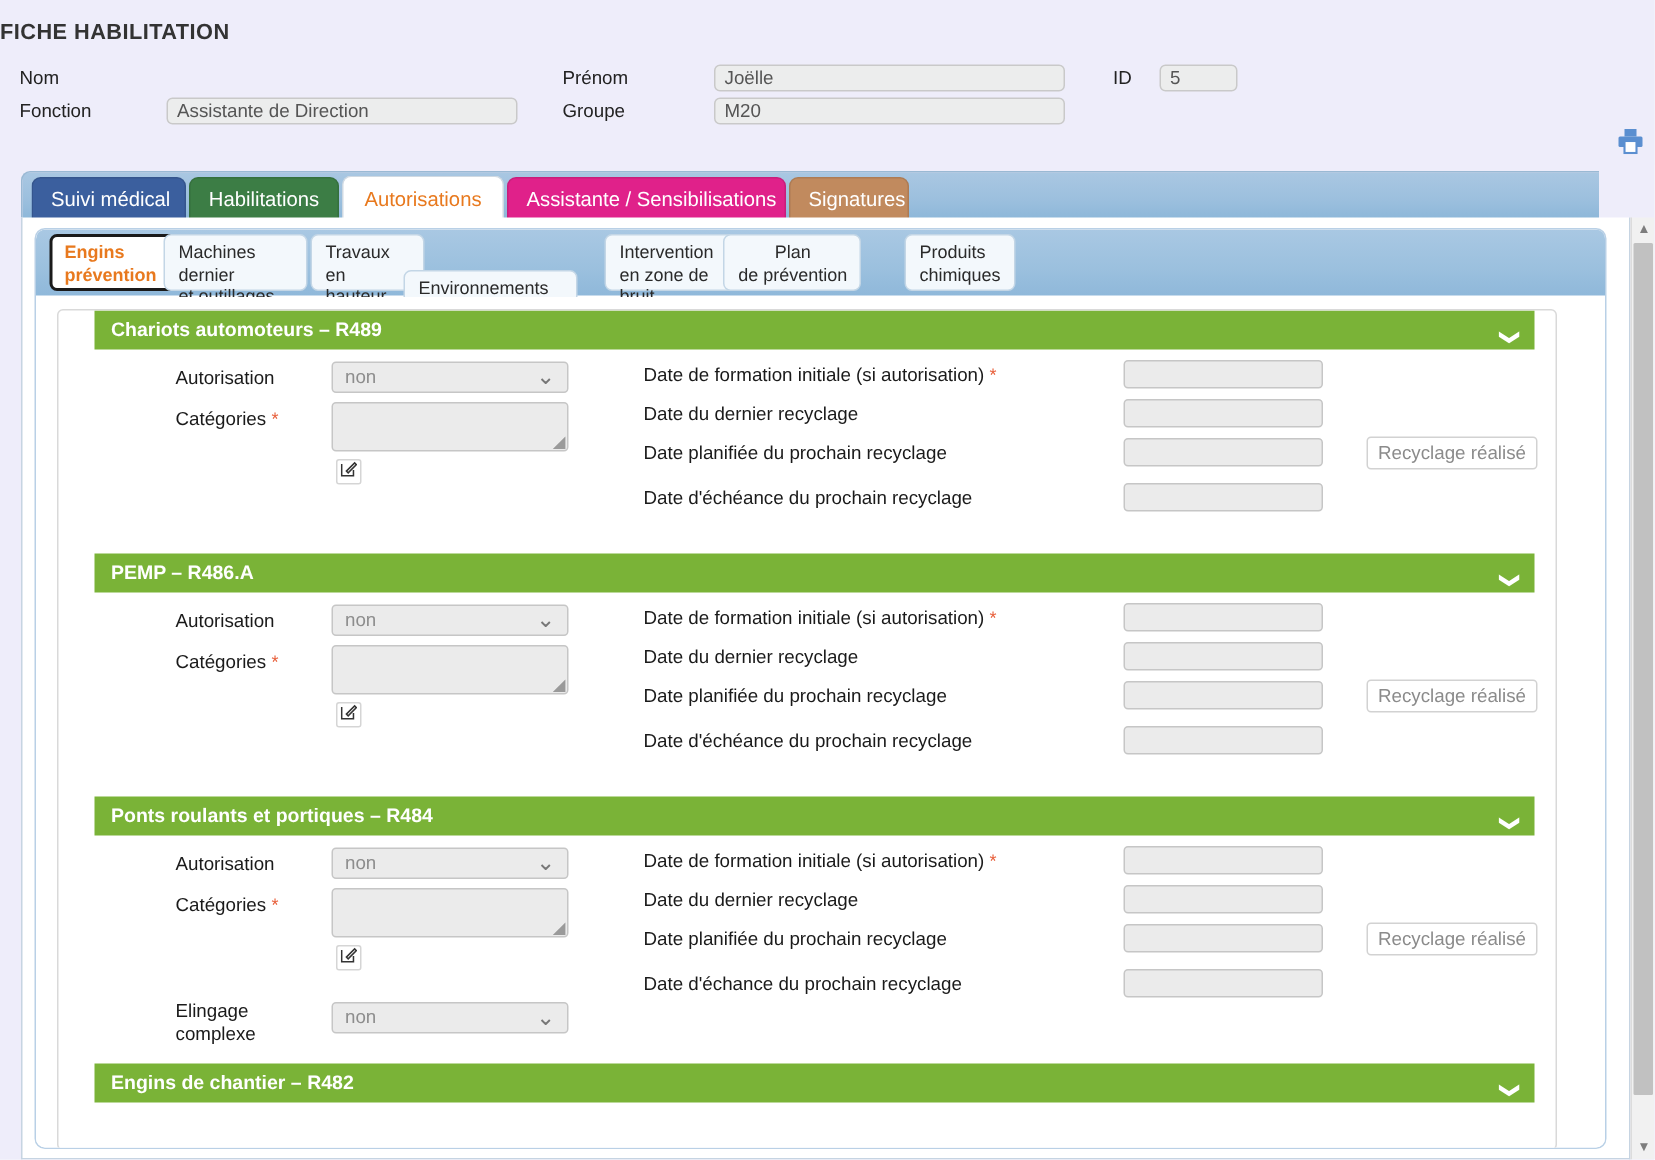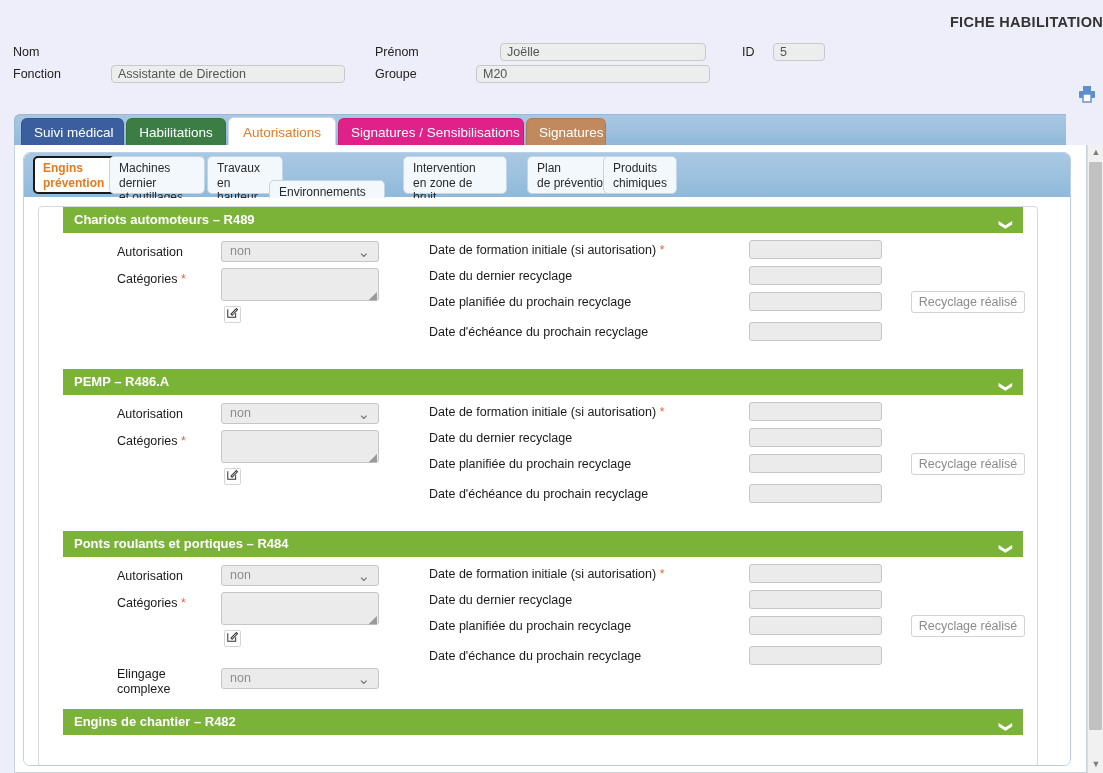--- a/index.html
+++ b/index.html
@@ -14,21 +14,21 @@
   }
   #root { position: relative; width: 1103px; height: 773px; }
 
   
   .header-zone {
     position: absolute; left: 0; top: 0; width: 1103px; height: 110px;
     background: #eeedfa;
   }
   .page-title {
     position: absolute; left: 0; top: 14px; width: 1103px;
-    text-align: right;
+    text-align: left;
     font-size: 14.5px; font-weight: bold; color: #333;
     letter-spacing: .3px;
   }
   .fld-label {
     position: absolute; font-size: 12.5px; color: #222;
   }
   .fld-box {
     position: absolute;
     background: #eceded;
     border: 1px solid #c9c9c9;
@@ -36,21 +36,21 @@
     height: 18px;
     font-size: 12.5px;
     color: #555;
     padding: 0 0 0 6px;
     line-height: 17px;
     font-family: "Liberation Sans", sans-serif;
     white-space: nowrap; overflow: hidden;
   }
   #f-nom      { left: 111px; top: 43px; width: 234px; }
   #f-fonction { left: 111px; top: 65px; width: 234px; }
-  #f-prenom   { left: 500px; top: 43px; width: 206px; }
+  #f-prenom   { left: 476px; top: 43px; width: 234px; }
   #f-groupe   { left: 476px; top: 65px; width: 234px; }
   #f-id       { left: 773px; top: 43px; width: 52px; }
   #l-nom      { left: 13px;  top: 45px; }
   #l-fonction { left: 13px;  top: 67px; }
   #l-prenom   { left: 375px; top: 45px; }
   #l-groupe   { left: 375px; top: 67px; }
   #l-id       { left: 742px; top: 45px; }
 
   
   .printer-btn {
@@ -282,34 +282,34 @@
         <rect x="2" y="6" width="16" height="7" rx="1" fill="#5b8fd0"></rect>
         <rect x="6" y="9" width="8" height="8" fill="#ffffff" stroke="#5b8fd0" stroke-width="1.4"></rect>
       </svg>
     </div>
   </div>
 
   <div class="tabstrip" id="tabstrip">
       <div class="tab" style="left: 6px; width: 103px; background: rgb(59, 95, 158);">Suivi médical</div>
       <div class="tab" style="left: 111px; width: 100px; background: rgb(60, 125, 69);">Habilitations</div>
       <div class="tab active" style="left: 213px; width: 108px;">Autorisations</div>
-      <div class="tab" style="left: 323px; width: 186px; background: rgb(224, 33, 138);">Signatures / Sensibilisations</div>
+      <div class="tab" style="left: 323px; width: 186px; background: rgb(224, 33, 138);">Assistante / Sensibilisations</div>
       <div class="tab" style="left: 511px; width: 80px; background: rgb(193, 138, 94);">Signatures</div>
     </div>
 
   <div class="content-panel">
     <div class="inner-box">
 
       <div class="subtabstrip" id="subtabstrip">
           <div class="subtab active" style="left: 9px; width: 92px;"><div>Engins</div><div>prévention</div></div>
           <div class="subtab" style="left: 85px; width: 96px;"><div>Machines dernier</div><div>et outillages</div></div>
           <div class="subtab" style="left: 183px; width: 76px;"><div>Travaux</div><div>en hauteur</div></div>
           <div class="subtab" style="left: 245px; width: 116px; margin-top: 24px;"><div>Environnements</div><div>spéciaux de travail</div></div>
           <div class="subtab" style="left: 379px; width: 104px;"><div>Intervention</div><div>en zone de bruit</div></div>
-          <div class="subtab" style="left: 503px; width: 92px;"><div>Plan</div><div>de prévention</div></div>
+          <div class="subtab" style="left: 458px; width: 92px; text-align: center;"><div>Plan</div><div>de prévention</div></div>
           <div class="subtab" style="left: 579px; width: 74px;"><div>Produits</div><div>chimiques</div></div>
         </div>
 
       <div class="body-scroll">
         <div class="form-area" id="formarea">
             <div class="sec" style="top: 0px;">
               <div class="sec-head"><span>Chariots automoteurs – R489</span><span class="sec-chev" style="transform: rotate(90deg); display: inline-block; position: absolute; right: 12px; top: 5px; font-weight: bold;">❯</span></div>
               <div class="sec-body" style="height: 122px;">
                 <div class="lbl" style="left: 54px; top: 12px;"><span>Autorisation</span></div>
                 <div class="sel" style="left: 158px; top: 8px;"><span>non</span><span class="chev" style="font-size: 15px;">⌄</span></div>

